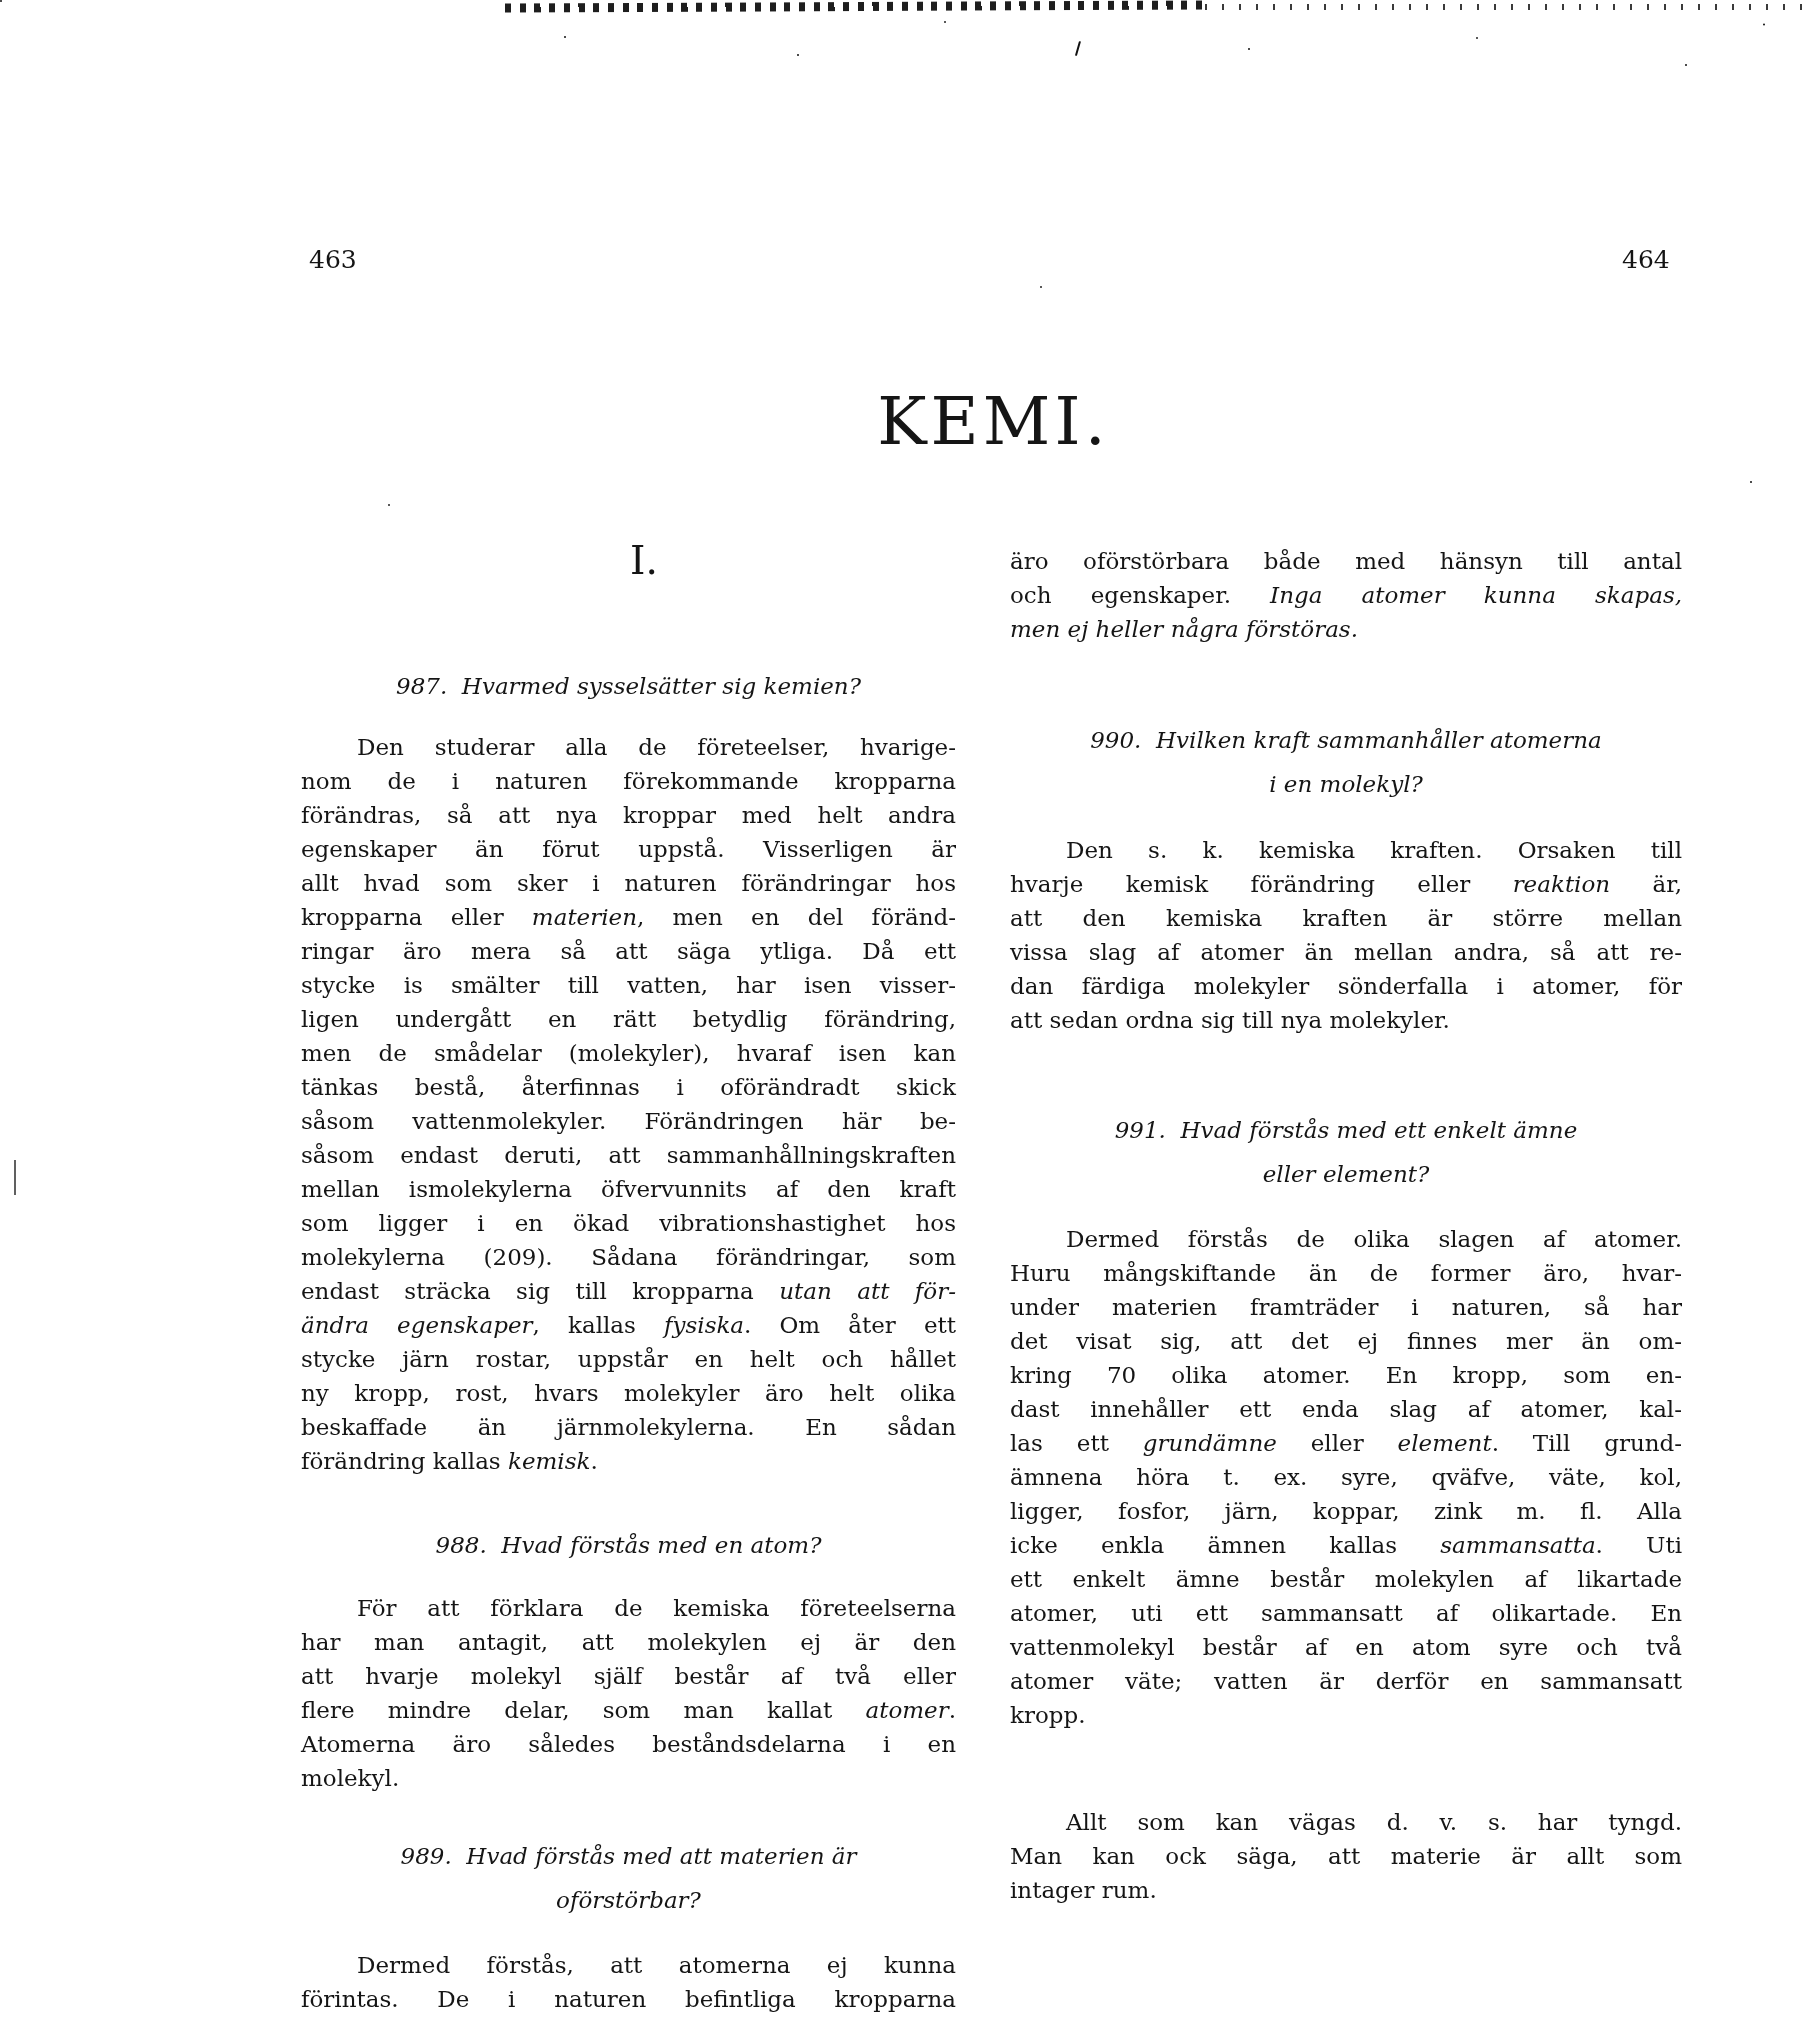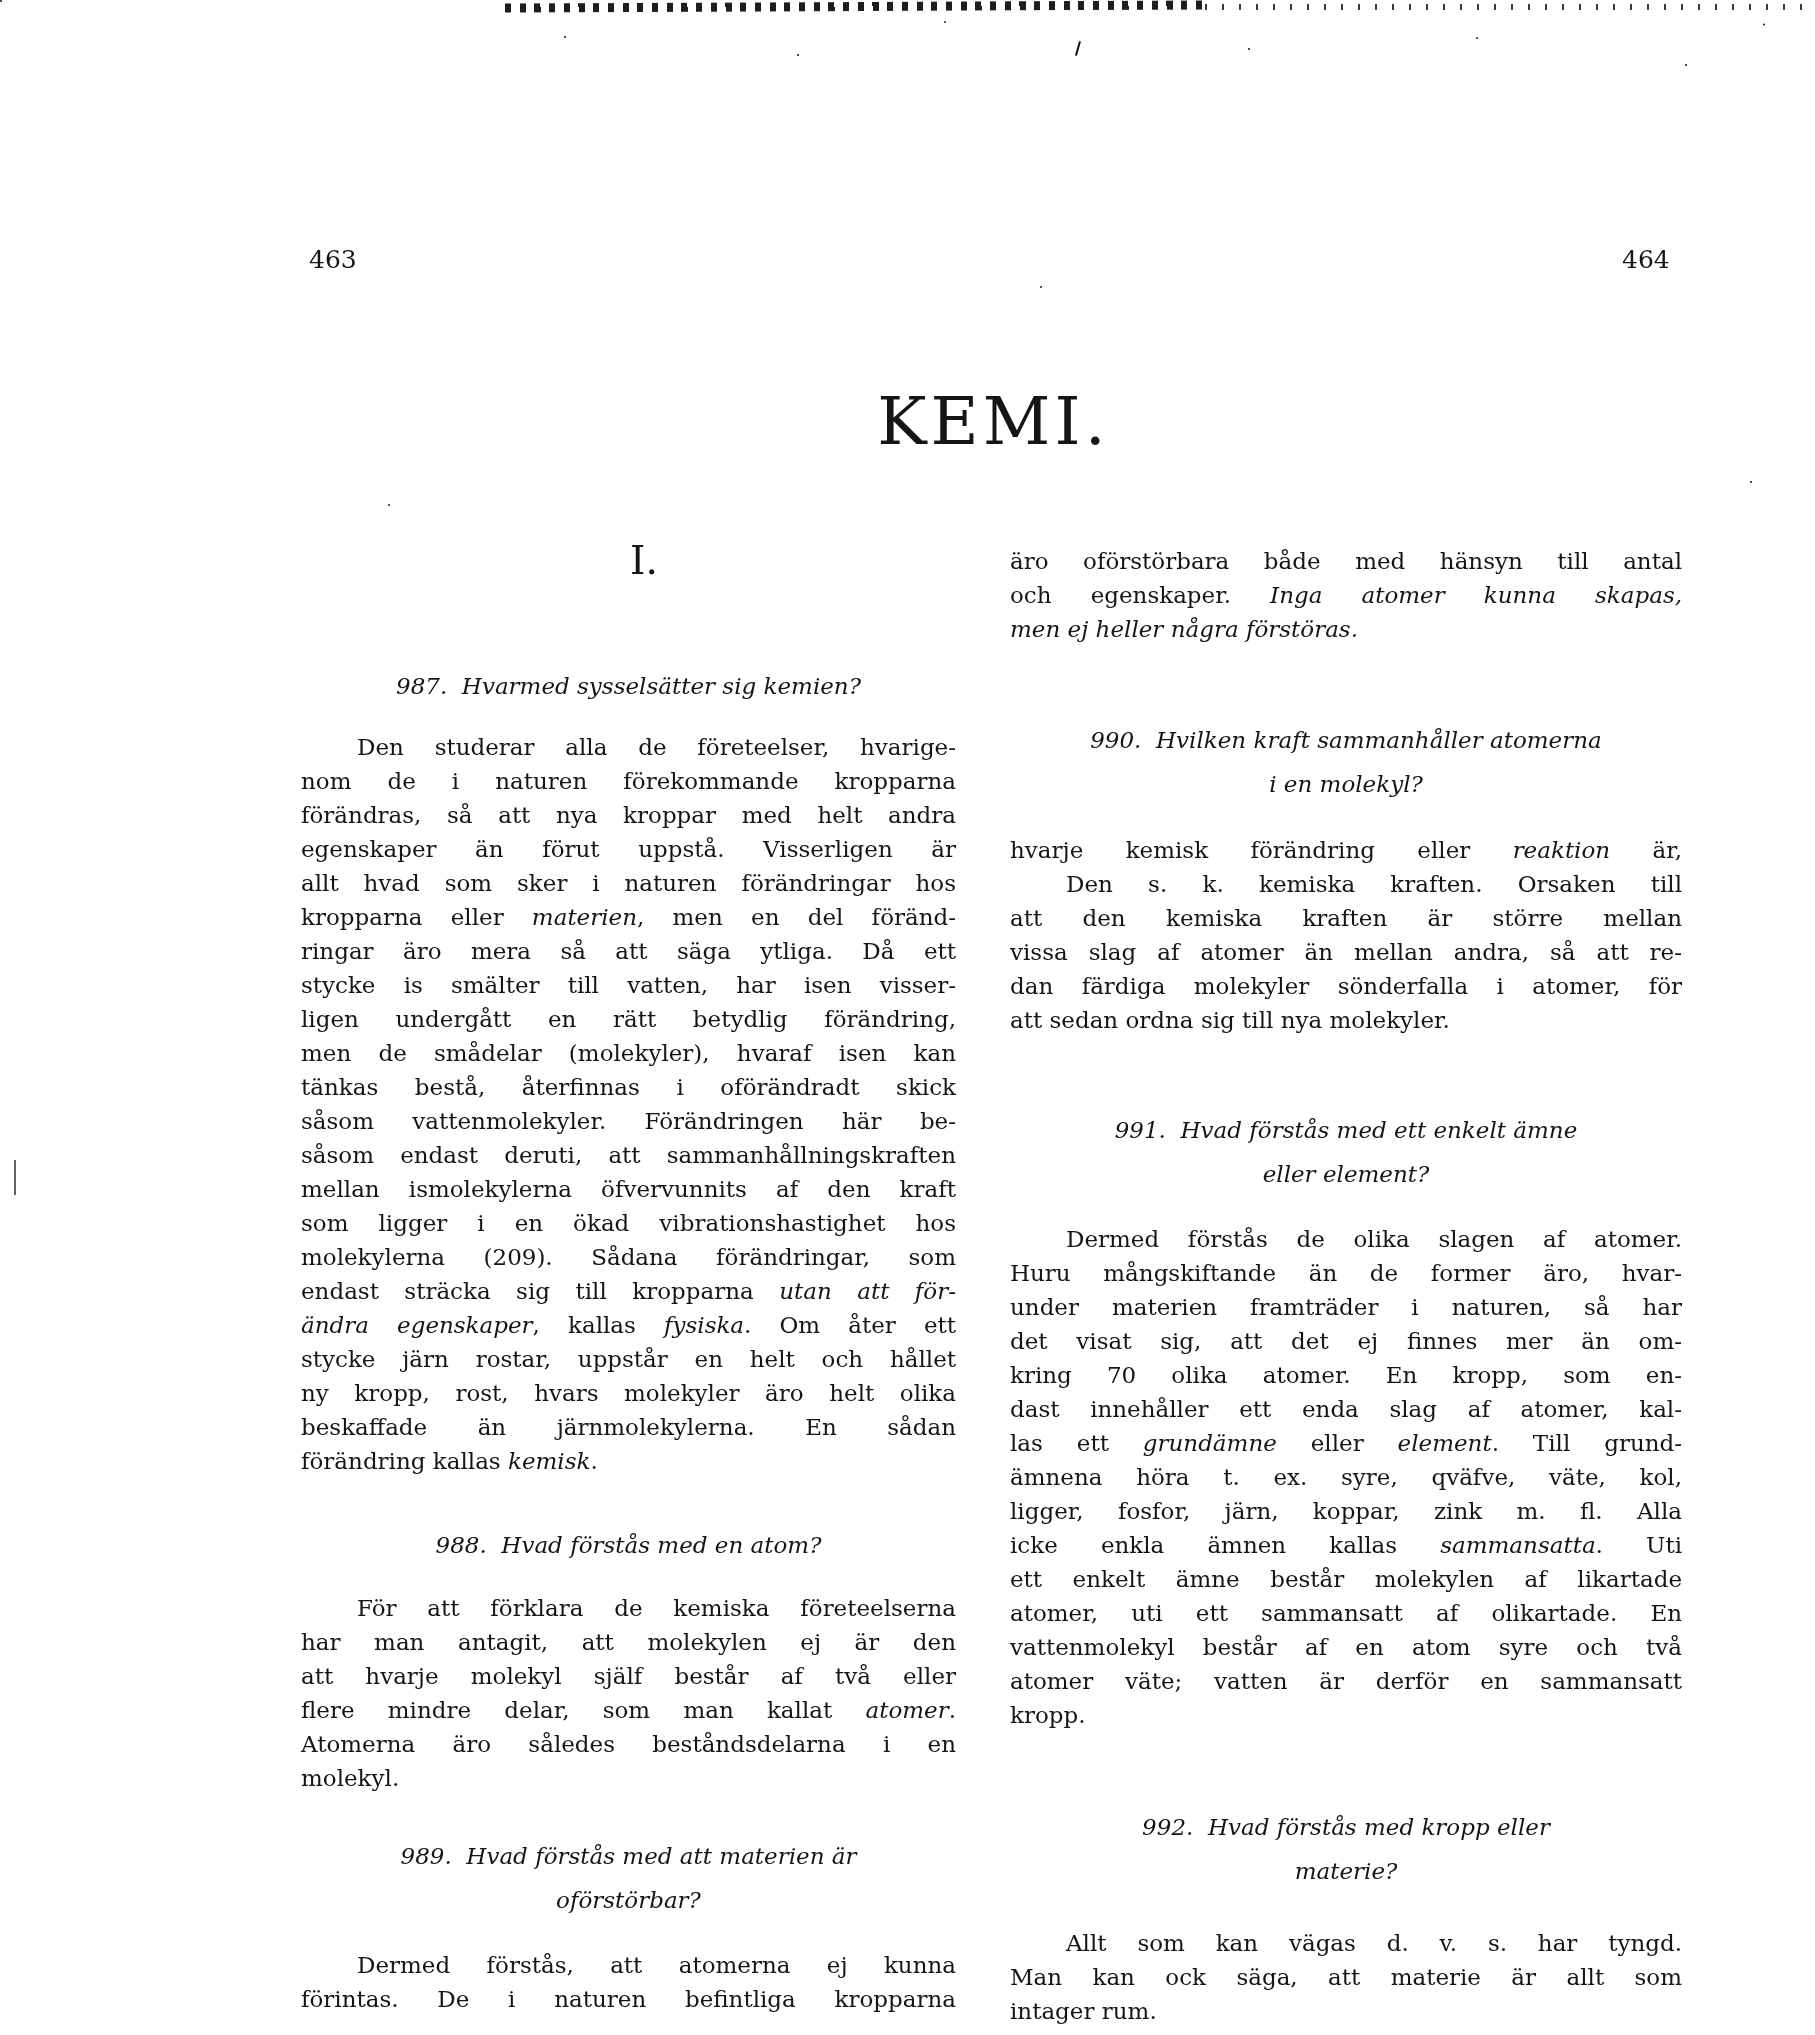--- a/index.html
+++ b/index.html
@@ -148,22 +148,22 @@
         <div class="line"><span>äro oförstörbara både med hänsyn till antal</span></div>
         <div class="line"><span>och egenskaper. </span><i>Inga atomer kunna skapas,</i></div>
         <div class="line flush"><i>men ej heller några förstöras.</i></div>
       </div>
     <div class="qa" data-name="question-990">
       <div class="qheading center" data-name="question-990-heading">
           <div class="line"><span>990.&nbsp; Hvilken kraft sammanhåller atomerna</span></div>
           <div class="line"><span>i en molekyl?</span></div>
         </div>
       <div class="para" data-name="question-990-answer">
+          <div class="line indent"><span>Den s. k. kemiska kraften. Orsaken till</span></div>
           <div class="line"><span>hvarje kemisk förändring eller </span><i>reaktion</i><span> är,</span></div>
-          <div class="line indent"><span>Den s. k. kemiska kraften. Orsaken till</span></div>
           <div class="line"><span>att den kemiska kraften är större mellan</span></div>
           <div class="line"><span>vissa slag af atomer än mellan andra, så att re-</span></div>
           <div class="line"><span>dan färdiga molekyler sönderfalla i atomer, för</span></div>
           <div class="line flush"><span>att sedan ordna sig till nya molekyler.</span></div>
         </div>
     </div>
     <div class="qa" data-name="question-991">
       <div class="qheading center" data-name="question-991-heading">
           <div class="line"><span>991.&nbsp; Hvad förstås med ett enkelt ämne</span></div>
           <div class="line"><span>eller element?</span></div>
@@ -180,24 +180,20 @@
           <div class="line"><span>ligger, fosfor, järn, koppar, zink m. fl. Alla</span></div>
           <div class="line"><span>icke enkla ämnen kallas </span><i>sammansatta</i><span>. Uti</span></div>
           <div class="line"><span>ett enkelt ämne består molekylen af likartade</span></div>
           <div class="line"><span>atomer, uti ett sammansatt af olikartade. En</span></div>
           <div class="line"><span>vattenmolekyl består af en atom syre och två</span></div>
           <div class="line"><span>atomer väte; vatten är derför en sammansatt</span></div>
           <div class="line flush"><span>kropp.</span></div>
         </div>
     </div>
     <div class="qa" data-name="question-992">
-      <div class="qheading center" data-name="question-992-heading">
-          <div class="line"><span>992.&nbsp; Hvad förstås med kropp eller</span></div>
-          <div class="line"><span>materie?</span></div>
-        </div>
       <div class="para" data-name="question-992-answer">
           <div class="line indent"><span>Allt som kan vägas d. v. s. har tyngd.</span></div>
           <div class="line"><span>Man kan ock säga, att materie är allt som</span></div>
           <div class="line flush"><span>intager rum.</span></div>
         </div>
     </div>
 
   </div>
 
 </div>

